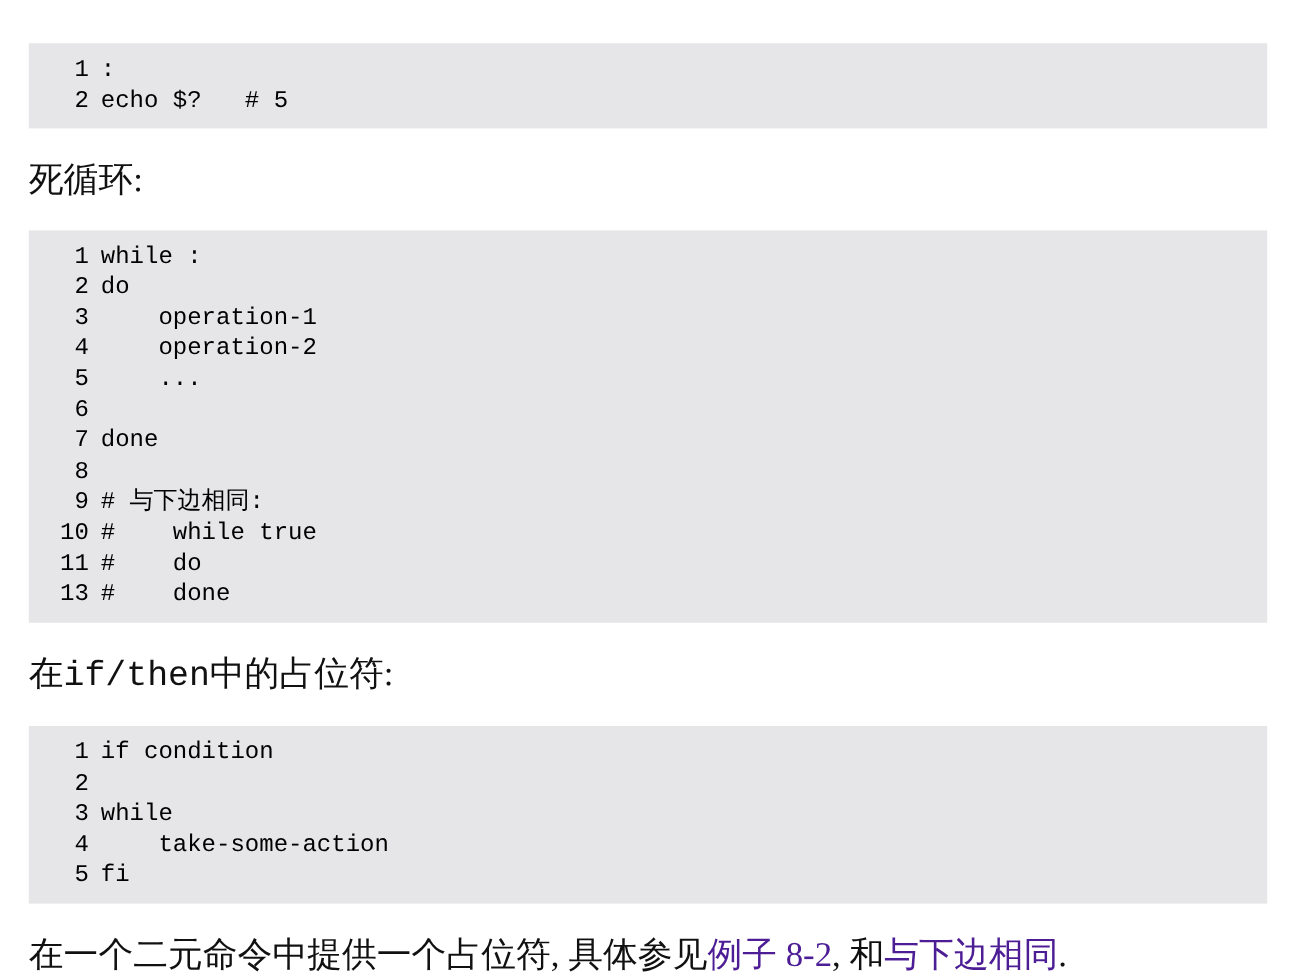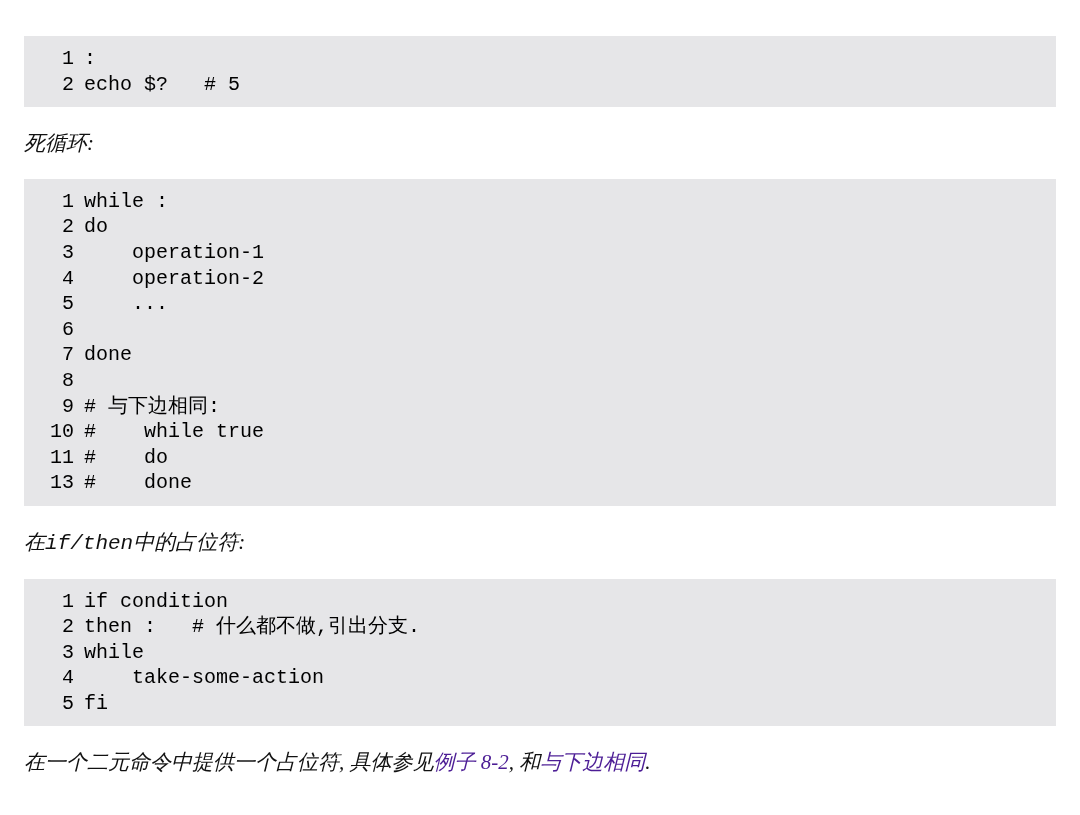--- a/index.html
+++ b/index.html
@@ -32,23 +32,22 @@
     text-align: right;
     padding-right: 10px;
     color: #000;
   }
   .code-block .txt {
     white-space: pre;
     color: #000;
   }
   p.para {
     margin: 16px 0 18px 0;
-    font-size: 21px;
+    font-size: 29px;
     color: #111;
-    font-style: italic;
   }
   p.para .code-inline {
     font-family: "Courier New", Courier, monospace;
   }
   a.link {
     color: #4c1d95;
     text-decoration: none;
   }
 </style>
 </head>
@@ -75,21 +74,21 @@
     <div class="line"><span class="num">11</span><span class="txt">#    do</span></div>
     <div class="line"><span class="num">13</span><span class="txt">#    done</span></div>
   </div>
 
 <p class="para">
   <span>在</span><span class="code-inline">if/then</span><span>中的占位符:</span>
 </p>
 
 <div class="code-block">
     <div class="line"><span class="num">1</span><span class="txt">if condition</span></div>
-    <div class="line"><span class="num">2</span><span class="txt">then :   # 什么都不做,引出分支.</span></div>
+    <div class="line"><span class="num">2</span></div>
     <div class="line"><span class="num">3</span><span class="txt">while</span></div>
     <div class="line"><span class="num">4</span><span class="txt">    take-some-action</span></div>
     <div class="line"><span class="num">5</span><span class="txt">fi</span></div>
   </div>
 
 <p class="para">
   <span>在一个二元命令中提供一个占位符, 具体参见</span><a href="#" class="link">例子 8-2</a><span>, 和</span><a href="#" class="link">与下边相同</a><span>.</span>
 </p>
 
 </body></html>

